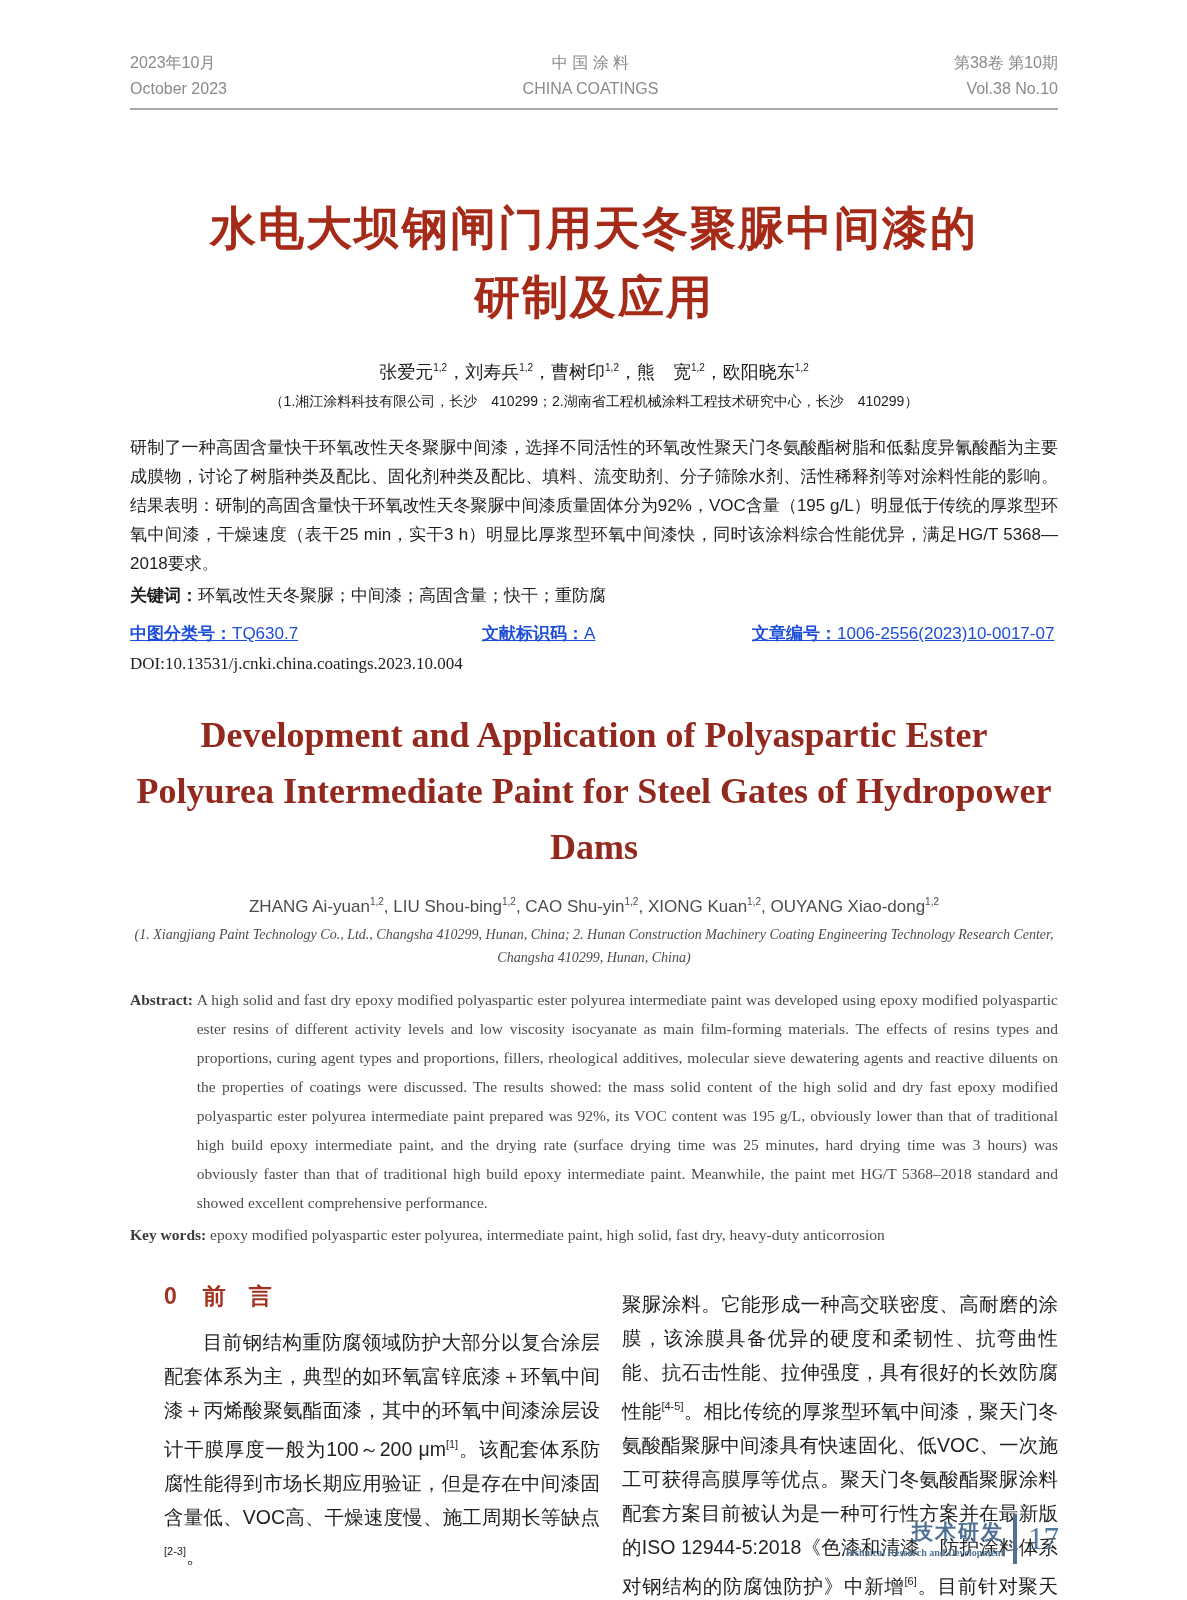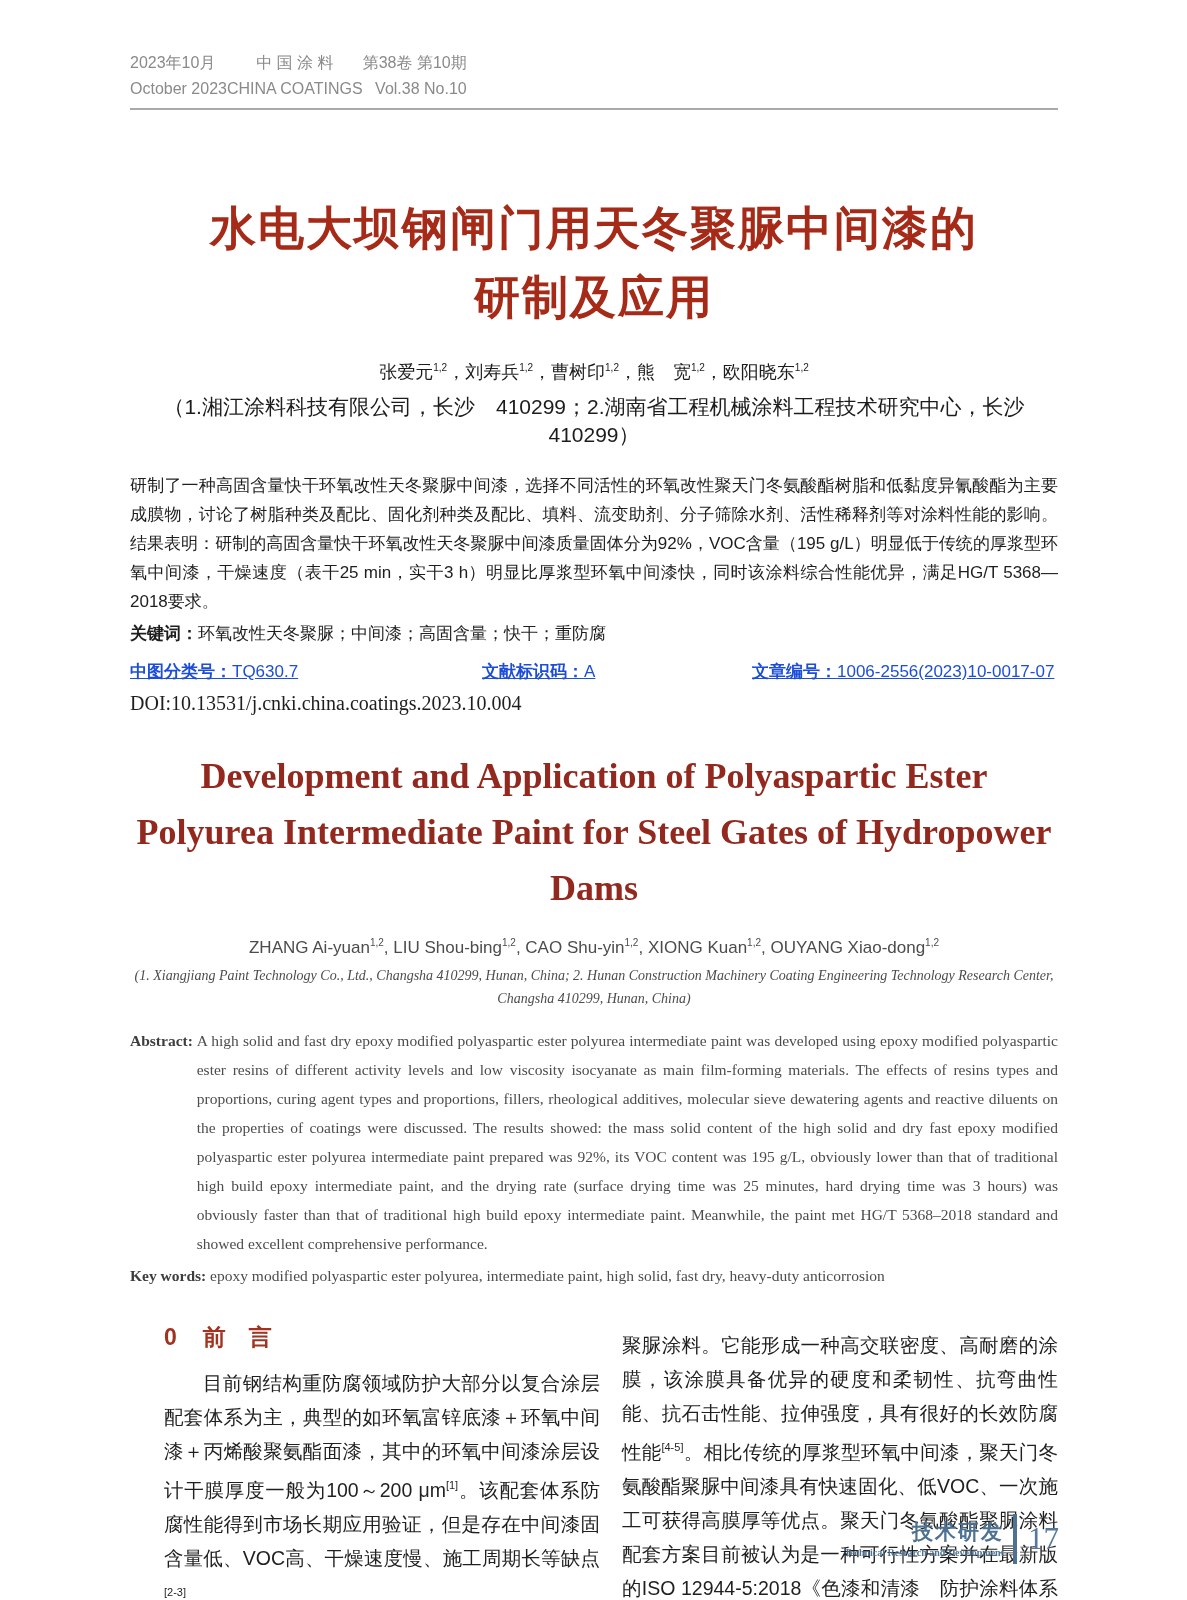--- a/index.html
+++ b/index.html
@@ -5,42 +5,42 @@
   * { margin:0; padding:0; box-sizing:border-box; }
   html,body { background:#e8e8e8; }
   .page {
     width:1187px; height:1600px; position:relative; margin:0 auto;
     background:#ffffff; overflow:hidden;
     font-family:"Liberation Sans", sans-serif; color:#222;
   }
   .content { padding:50px 129px 0 130px; }
 
   
-  .jheader { display:flex; color:#8a8a8a;
+  .jheader { display:flex; justify-content:space-between; color:#8a8a8a;
     font-size:16px; line-height:1.6; }
   .jheader .c { text-align:center; }
   .jheader .r { text-align:right; }
   .jrule { border-bottom:2px solid #a9a9a9; margin-top:7px; }
 
   
   .title-zh { margin-top:84px; text-align:center; color:#a52a18;
     font-size:46px; font-weight:bold; line-height:1.5; letter-spacing:2px; }
   .authors-zh { margin-top:28px; text-align:center; font-size:18px; color:#1c1c1c; }
   .authors-zh sup { font-size:10px; }
-  .affil-zh { margin-top:9px; text-align:center; font-size:21px; color:#1c1c1c; }
+  .affil-zh { margin-top:9px; text-align:center; font-size:14px; color:#1c1c1c; }
 
   
   .hang { display:flex; font-size:17px; line-height:29px; text-align:justify; color:#1e1e1e; }
   .hang .lbl { font-weight:bold; white-space:nowrap; flex:none; }
   .abs-zh { margin-top:22px; }
   .kw-zh  { margin-top:3px; }
   .meta-row { margin-top:12px; display:flex; font-size:17px; color:#1d4ed8;text-decoration:underline; }
   .meta-row .m1 { width:352px; } .meta-row .m2 { width:270px; } .meta-row .m3 { flex:1; }
   .meta-row b { font-weight:bold; }
-  .doi { margin-top:9px; font-family:"Liberation Serif", serif; font-size:20px; color:#1e1e1e; }
+  .doi { margin-top:9px; font-family:"Liberation Serif", serif; font-size:17px; color:#1e1e1e; }
 
   
   .title-en { margin-top:34px; text-align:center; color:#93291e;
     font-family:"Liberation Serif", serif; font-weight:bold;
     font-size:36px; line-height:1.55; }
   .authors-en { margin-top:20px; text-align:center; font-size:17px; color:#4c4c4c; }
   .authors-en sup { font-size:10px; }
   .affil-en { margin-top:7px; text-align:center; font-style:italic;
     font-family:"Liberation Serif", serif; font-size:14px; color:#4c4c4c; line-height:1.65; }
   .abs-en { margin-top:16px; font-family:"Liberation Serif", serif;

